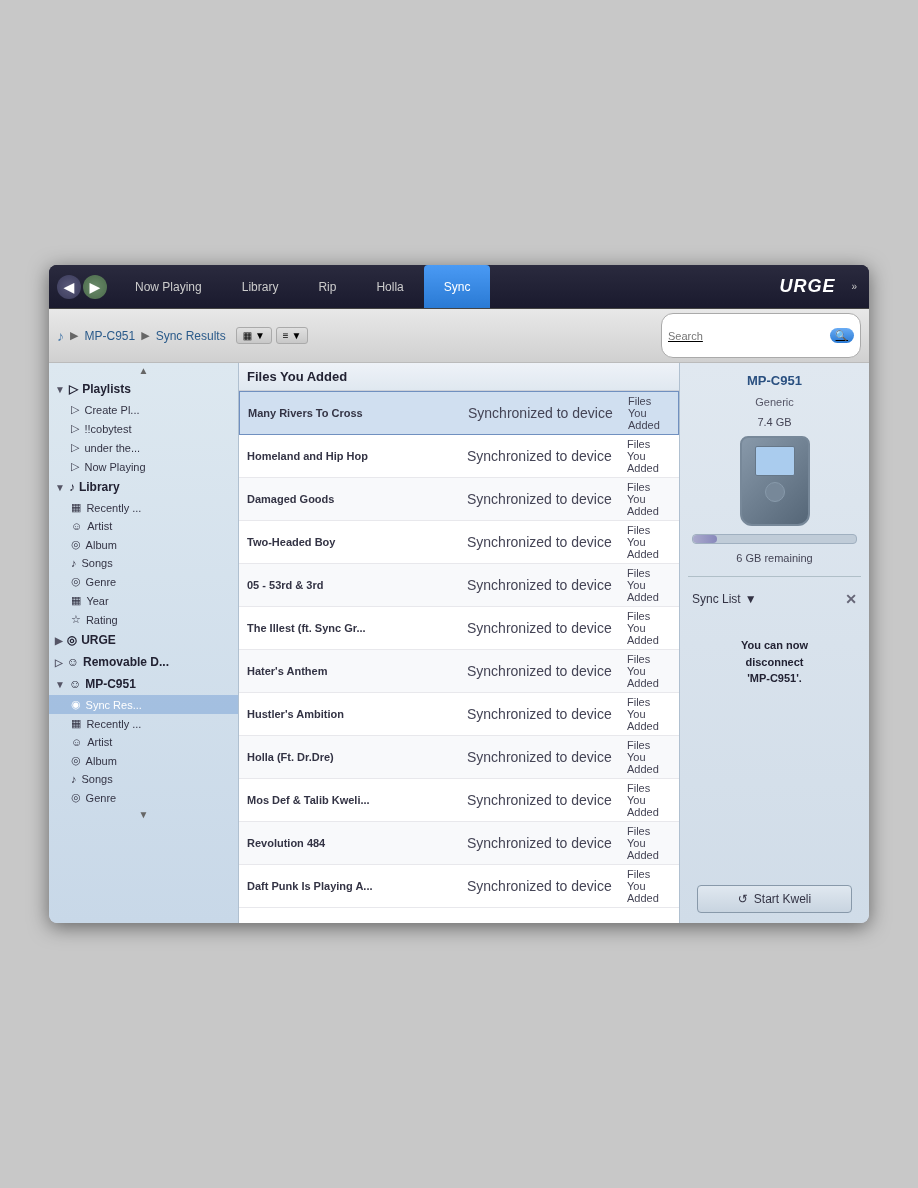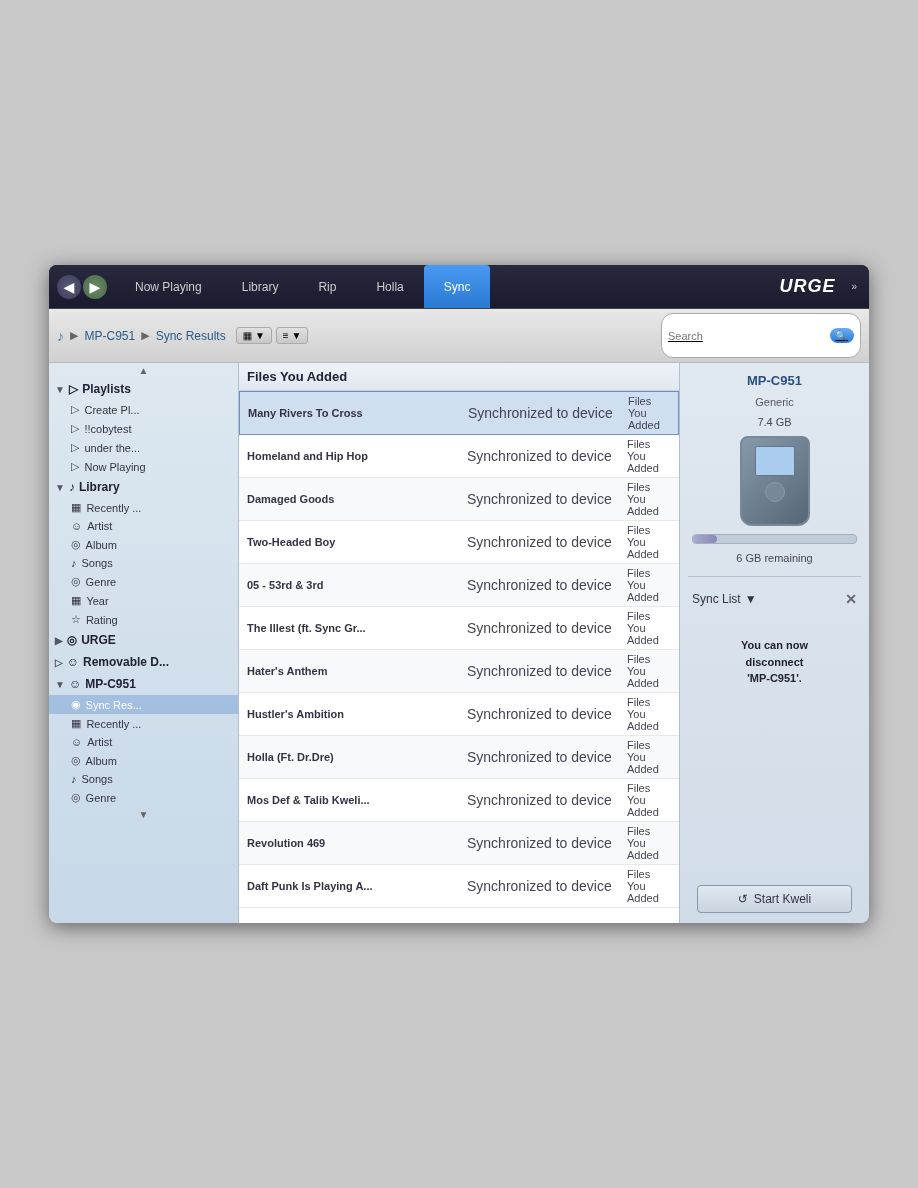--- a/index.html
+++ b/index.html
@@ -580,21 +580,21 @@
           <span class="track-title">Holla (Ft. Dr.Dre)</span>
           <span class="track-status">Synchronized to device</span>
           <span class="track-playlist">Files You Added</span>
         </div>
         <div class="track-row">
           <span class="track-title">Mos Def &amp; Talib Kweli...</span>
           <span class="track-status">Synchronized to device</span>
           <span class="track-playlist">Files You Added</span>
         </div>
         <div class="track-row">
-          <span class="track-title">Revolution 469</span>
+          <span class="track-title">Revolution 484</span>
           <span class="track-status">Synchronized to device</span>
           <span class="track-playlist">Files You Added</span>
         </div>
         <div class="track-row">
           <span class="track-title">Daft Punk Is Playing A...</span>
           <span class="track-status">Synchronized to device</span>
           <span class="track-playlist">Files You Added</span>
         </div>
       </div>
     </div>

